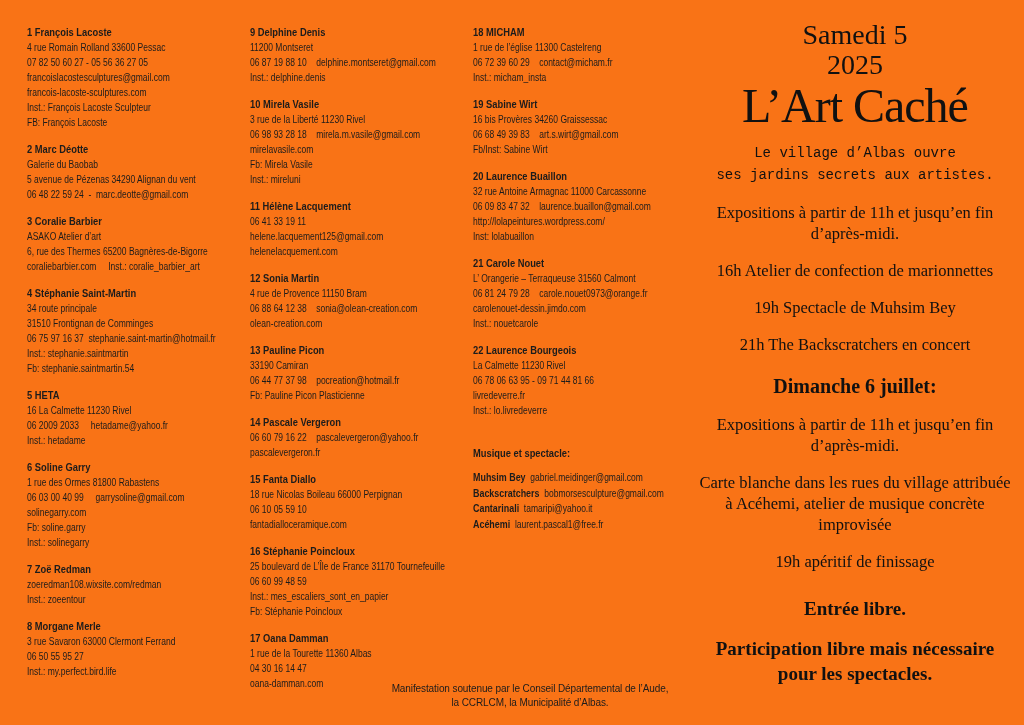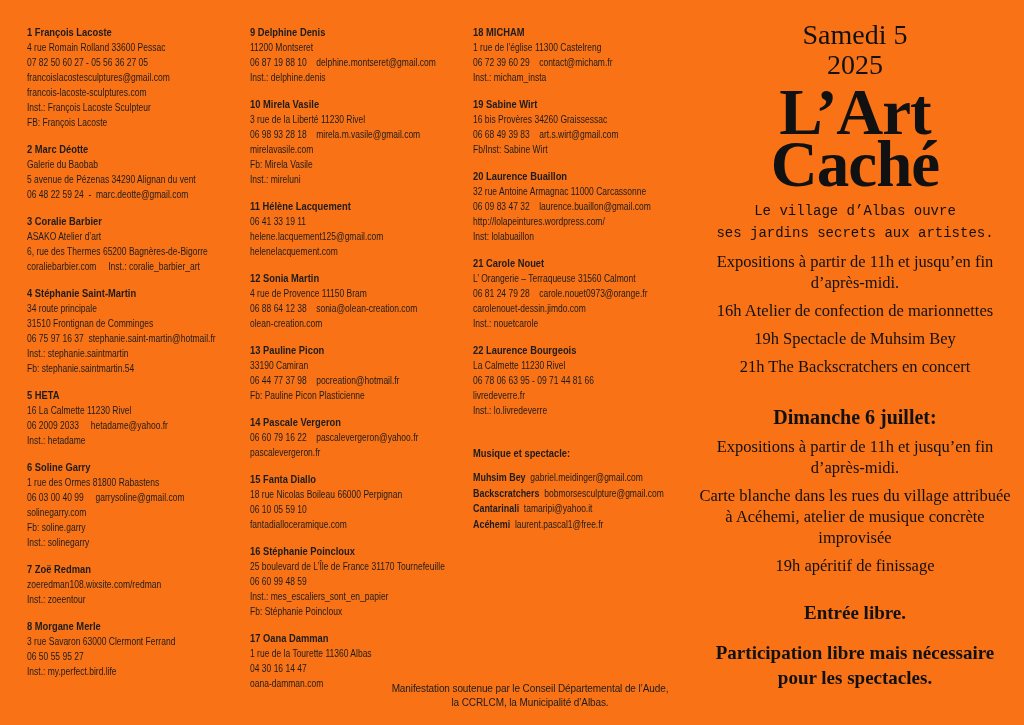--- a/index.html
+++ b/index.html
@@ -19,25 +19,25 @@
   .music{margin-top:28px;}
   .music-heading{font-weight:bold;font-size:11px;line-height:15px;margin-bottom:9px;}
   .music-row{font-size:10px;line-height:15.5px;white-space:pre;}
   .music-name{font-weight:bold;font-size:10.5px;}
   
   .poster{
     position:absolute;left:694px;top:20px;width:322px;text-align:center;
     font-family:"Liberation Serif",serif;color:#111111;
   }
   .date-block{font-size:28px;font-weight:normal;line-height:30px;}
-  .title{font-size:65px;font-weight:bold;line-height:52px;letter-spacing:-1px;margin-top:6px;}
+  .title{font-size:48px;font-weight:normal;line-height:52px;letter-spacing:-1px;}
   .subtitle{font-size:14px;line-height:22px;margin-top:10px;font-family:Liberation Mono, monospace;}
   .day-heading{font-size:20px;font-weight:bold;margin-top:30px;}
-  .day-heading.second{margin-top:29px;}
-  .program-item{font-size:16.5px;line-height:21px;margin:7px 4px;}
+  .day-heading.second{margin-top:20px;}
+  .program-item{font-size:16.5px;line-height:21px;margin:16px 4px;}
   .entree{font-size:19px;font-weight:bold;margin-top:26px;}
   .participation{font-size:19px;font-weight:bold;line-height:25px;margin-top:16px;}
   
   .footer{
     position:absolute;left:360px;top:682px;width:340px;text-align:center;
     font-size:10px;line-height:14px;letter-spacing:-0.1px;color:#1c1c1c;
   }
 </style>
 </head>
 <body>

